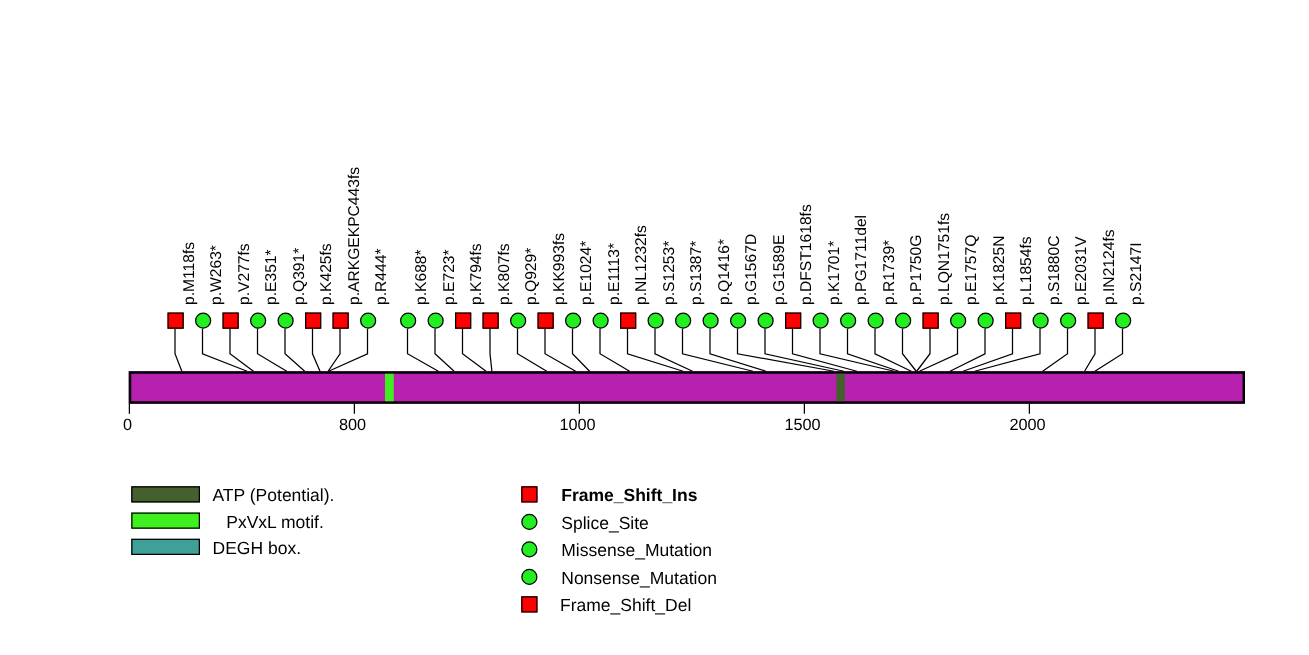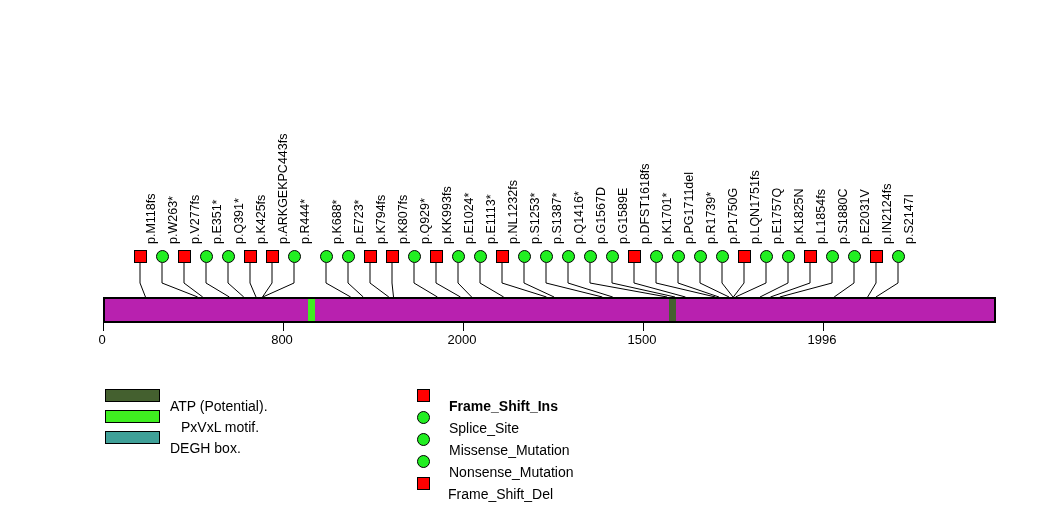--- a/index.html
+++ b/index.html
@@ -6,21 +6,21 @@
   body{width:1047px;height:524px;position:relative;overflow:hidden;
        font-family:"Liberation Sans","DejaVu Sans",sans-serif;color:#000;}
   #plot{position:absolute;left:0;top:0;width:1047px;height:524px;}
   .lbl{position:absolute;font-size:12.5px;line-height:12.5px;
        transform-origin:0 0;transform:rotate(-90deg);white-space:nowrap;}
   .mark{position:absolute;box-sizing:border-box;border:1px solid #000;}
   .mark.sq{width:13px;height:13px;border-radius:0;}
   .mark.ci{width:13px;height:13px;border-radius:50%;}
   .tick-lbl{position:absolute;font-size:13px;white-space:nowrap;}
   .legend-sw{position:absolute;box-sizing:border-box;border:1px solid #000;}
-  .legend-txt{position:absolute;font-size:14px;white-space:nowrap;line-height:14px;margin-top:10px;}
+  .legend-txt{position:absolute;font-size:14px;white-space:nowrap;line-height:14px;}
 </style>
 </head>
 <body>
 
 <div id="plot">
     <div style="position: absolute; left: 103px; top: 297px; width: 892.8px; height: 26px; background: rgb(184, 33, 175); border: 2px solid rgb(0, 0, 0); box-sizing: border-box;"></div>
     <div style="position: absolute; left: 308.2px; top: 299px; width: 7.2px; height: 22px; background: rgb(63, 239, 32);"></div>
     <div style="position: absolute; left: 668.92px; top: 299px; width: 7.2px; height: 22px; background: rgb(68, 96, 47);"></div>
     <svg width="1047" height="524" style="position: absolute; left: 0px; top: 0px; pointer-events: none;">
       <path d="M 140 263 L 140 283 L 145.48 297" stroke="#000" stroke-width="1" fill="none"></path>
@@ -127,25 +127,25 @@
     <div class="lbl" style="left: 859px; top: 244px;">p.E2031V</div>
     <div class="mark sq" title="p.IN2124fs — Frame_Shift_Ins" style="left: 869.5px; top: 250px; background: rgb(255, 0, 0);"></div>
     <div class="lbl" style="left: 881px; top: 244px;">p.IN2124fs</div>
     <div class="mark ci" title="p.S2147I — Missense_Mutation" style="left: 891.5px; top: 250px; background: rgb(34, 238, 34);"></div>
     <div class="lbl" style="left: 903px; top: 244px;">p.S2147I</div>
     <div style="position: absolute; left: 103px; top: 323px; width: 1px; height: 8px; background: rgb(0, 0, 0);"></div>
     <div class="tick-lbl" style="left: 102px; top: 332px; transform: translateX(-50%); margin-left: 0px;">0</div>
     <div style="position: absolute; left: 283px; top: 323px; width: 1px; height: 8px; background: rgb(0, 0, 0);"></div>
     <div class="tick-lbl" style="left: 282px; top: 332px; transform: translateX(-50%); margin-left: 0px;">800</div>
     <div style="position: absolute; left: 463px; top: 323px; width: 1px; height: 8px; background: rgb(0, 0, 0);"></div>
-    <div class="tick-lbl" style="left: 462px; top: 332px; transform: translateX(-50%); margin-left: 0px;">2000</div>
+    <div class="tick-lbl" style="left: 462px; top: 332px; transform: translateX(-50%); margin-left: 0px;">1000</div>
     <div style="position: absolute; left: 643px; top: 323px; width: 1px; height: 8px; background: rgb(0, 0, 0);"></div>
     <div class="tick-lbl" style="left: 642px; top: 332px; transform: translateX(-50%); margin-left: 0px;">1500</div>
     <div style="position: absolute; left: 823px; top: 323px; width: 1px; height: 8px; background: rgb(0, 0, 0);"></div>
-    <div class="tick-lbl" style="left: 822px; top: 332px; transform: translateX(-50%); margin-left: 0px;">1996</div>
+    <div class="tick-lbl" style="left: 822px; top: 332px; transform: translateX(-50%); margin-left: 0px;">2000</div>
     <div class="legend-sw" style="left: 105px; top: 389px; width: 55px; height: 13px; background: rgb(68, 96, 47);"></div>
     <div class="legend-txt" style="left: 170px; top: 389px;">ATP (Potential).</div>
     <div class="legend-sw" style="left: 105px; top: 410px; width: 55px; height: 13px; background: rgb(63, 239, 32);"></div>
     <div class="legend-txt" style="left: 181px; top: 410px;">PxVxL motif.</div>
     <div class="legend-sw" style="left: 105px; top: 431px; width: 55px; height: 13px; background: rgb(63, 160, 152);"></div>
     <div class="legend-txt" style="left: 170px; top: 431px;">DEGH box.</div>
     <div class="mark sq" style="left: 417px; top: 389px; background: rgb(255, 0, 0);"></div>
     <div class="legend-txt" style="left: 449px; top: 389px; font-weight: bold;">Frame_Shift_Ins</div>
     <div class="mark ci" style="left: 417px; top: 411px; background: rgb(34, 238, 34);"></div>
     <div class="legend-txt" style="left: 449px; top: 411px;">Splice_Site</div>

